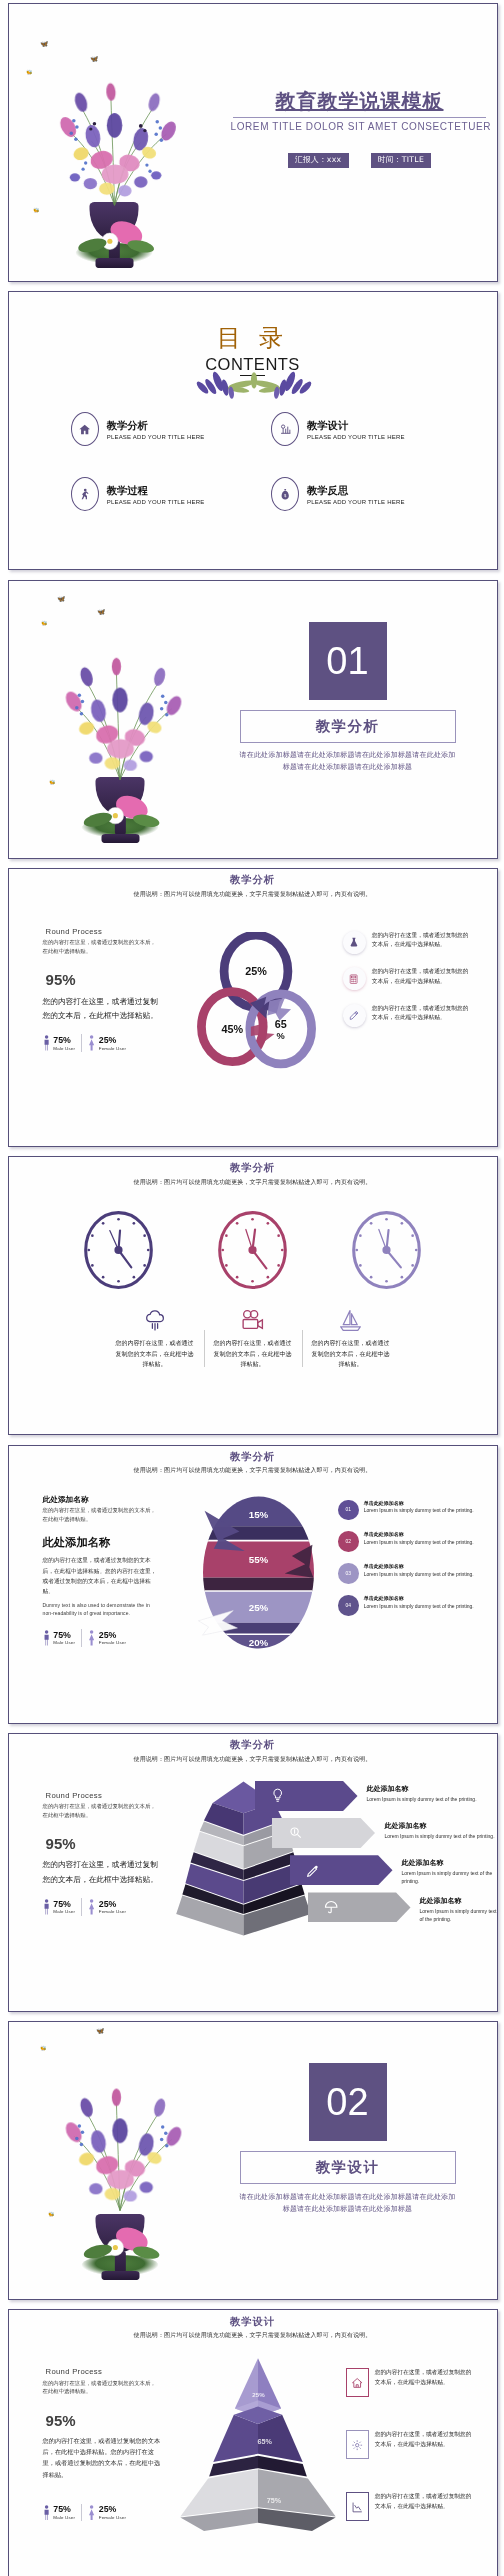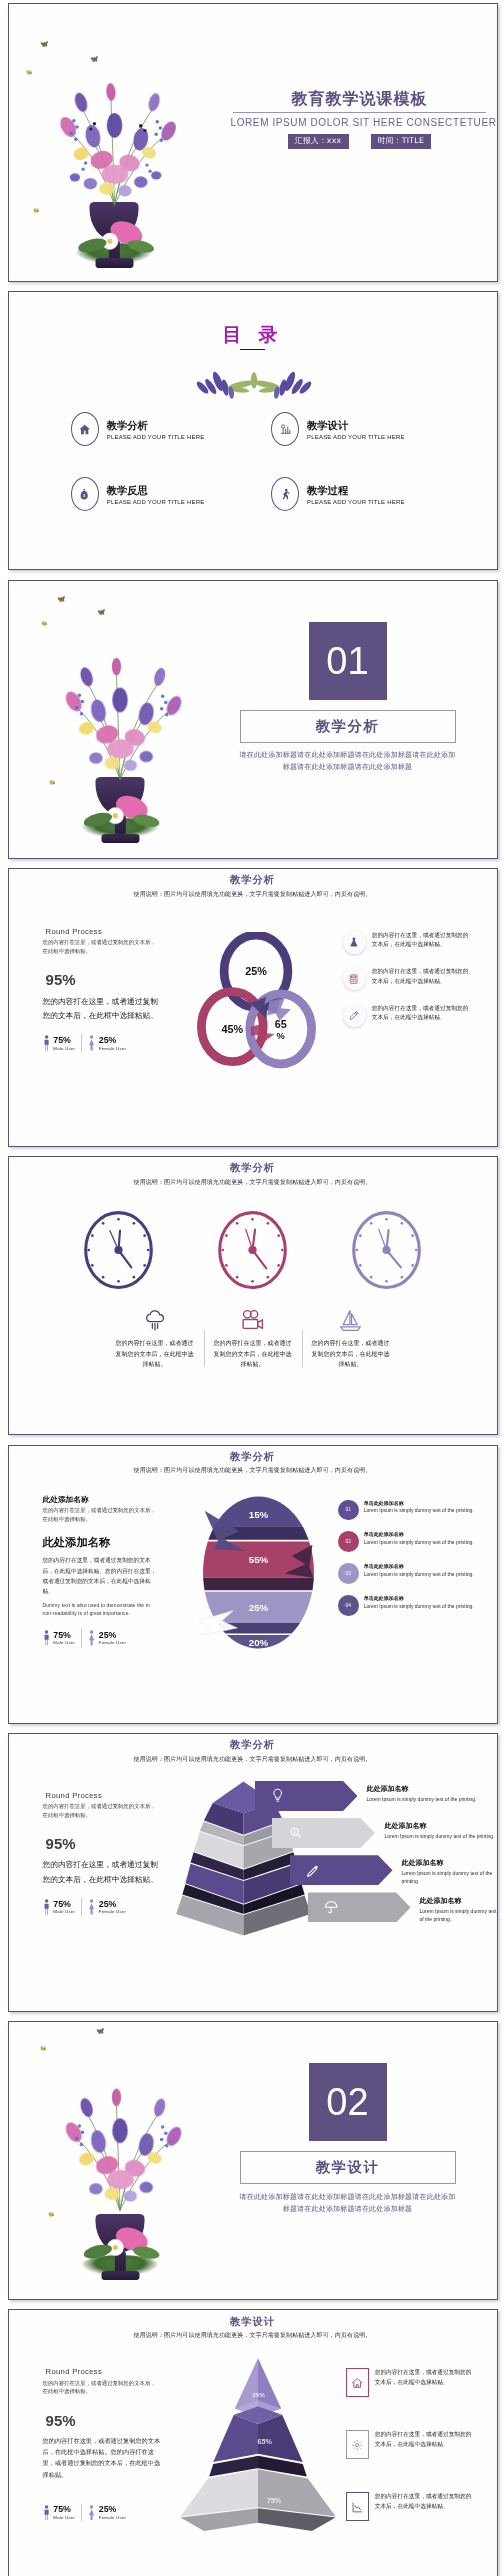--- a/index.html
+++ b/index.html
@@ -26,28 +26,28 @@
   .slide-inner { position:absolute; inset:0; }
 
   
   .cn { font-family:"DejaVu Sans","Liberation Sans",sans-serif; }
 
   
   .title-right {
     position:absolute; left:222px; top:87px; width:258px; text-align:center;
   }
   .main-title {
-    font-size:16px; font-weight:bold; color:#5e5182; letter-spacing:1px;
-    line-height:1.05; white-space:nowrap;
+    font-size:20px; font-weight:bold; color:#5e5182; letter-spacing:1px;
+    line-height:1.05; white-space:nowrap;text-decoration:underline;
   }
   .title-rule { height:0.5px; background:#9a93bb; margin:4.6px 2.1px 3.6px 2.1px; }
   .sub-title {
     font-size:10px; color:#6b5f91; letter-spacing:0.6px; white-space:nowrap;
   }
-  .title-tags { margin-top:6px; display:flex; justify-content:center; gap:22px;align-items:flex-end; }
+  .title-tags { margin-top:21px; display:flex; justify-content:center; gap:22px;align-items:flex-end; }
   .tag {
     background:#5e5182; color:#fff; font-size:7.7px; padding:2.6px 7.2px 3.1px 7.2px;
     letter-spacing:0.3px;
   }
 
   
   .bouquet { position:absolute; pointer-events:none; }
   .vase {
     position:absolute; left:50%; transform:translateX(-50%);
     width:49px; height:38px; bottom:27px;
@@ -70,21 +70,21 @@
     position:absolute; left:50%; bottom:3.1px; transform:translateX(-50%);
     width:77px;height:20.6px;
     background:radial-gradient(ellipse at 50% 40%,#4e7d3d 0%,#3e6b32 45%,rgba(62,107,50,0) 72%);
     border-radius:50%;
   }
   .fly { position:absolute; font-size:6.7px; line-height:1; }
 
   
   .contents-head { position:absolute; top:30px; left:0; right:0; text-align:center; }
   .contents-cn {
-    font-size:19px; font-weight:bold; color:#a21caf; letter-spacing:5.2px;
+    font-size:24px; font-weight:normal; color:#a16207; letter-spacing:5.2px;
   }
   .contents-en {
     font-size:16.5px; color:#1a1a1a; letter-spacing:0.5px; margin-top:1px;
   }
   .contents-underline { width:25px;height:1px;background:#1a1a1a;margin:0.5px auto 0; }
   .lav-orn { position:absolute; top:78px; left:0; right:0; height:30px; }
   .toc-grid {
     position:absolute; top:120px; left:62px; right:46px;
     display:grid; grid-template-columns:1fr 1fr; row-gap:31px; column-gap:20.6px;
   }
@@ -248,33 +248,34 @@
       </svg>
       <div class="fly" style="left:21.6px;top:16.5px;color:#7b5fd0;">🦋</div>
       <div class="fly" style="left:72px;top:31px;color:#d8d86a;">🦋</div>
       <div class="fly" style="left:7.2px;top:45px;color:#c39a3a;font-size:5.2px;">🐝</div>
       <div class="fly" style="left:14.4px;top:183px;color:#c39a3a;font-size:5.2px;">🐝</div>
     </div>
 
     <div class="title-right">
       <div class="main-title cn">教育教学说课模板</div>
       <div class="title-rule"></div>
-      <div class="sub-title">LOREM IPSUM DOLOR SIT HERE CONSECTETUER</div>
+      <div class="sub-title">LOREM TITLE DOLOR SIT AMET CONSECTETUER</div>
       <div class="title-tags">
         <span class="tag cn">汇报人：xxx</span>
         <span class="tag cn">时间：TITLE</span>
       </div>
     </div>
   </div>
 </section>
 
 <section class="slide">
   <div class="slide-inner">
     <div class="contents-head">
       <div class="contents-cn cn">目 录</div>
+      <div class="contents-en">CONTENTS</div>
       <div class="contents-underline"></div>
     </div>
 
     <div class="lav-orn">
       <svg width="490" height="30" style="position:absolute;left:0;top:0;" viewBox="0 0 952 58">
         <g>
           <g fill="#9db36a">
             <ellipse cx="452" cy="28" rx="26" ry="6" transform="rotate(-12 452 28)"></ellipse>
             <ellipse cx="500" cy="28" rx="26" ry="6" transform="rotate(12 500 28)"></ellipse>
             <ellipse cx="445" cy="38" rx="22" ry="5" transform="rotate(8 445 38)"></ellipse>
@@ -326,40 +327,40 @@
         </div>
         <div>
           <div class="toc-title cn">教学设计</div>
           <div class="toc-sub">PLEASE ADD YOUR TITLE HERE</div>
         </div>
       </div>
 
       <div class="toc-item">
         <div class="toc-circle">
           <svg width="12.4" height="13.4" viewBox="0 0 24 26" fill="#5e5182">
+            <circle cx="14" cy="4" r="2.6"></circle>
+            <path d="M12.5 7.5 8 12l2 3-3 7h2.6l3-6 2.4 2.4V22h2.4v-6.6l-2.6-2.6 1-3.6 3.2 2.6 1.4-1.8-4.6-3.6z"></path>
+          </svg>
+        </div>
+        <div>
+          <div class="toc-title cn">教学过程</div>
+          <div class="toc-sub">PLEASE ADD YOUR TITLE HERE</div>
+        </div>
+      </div>
+
+      <div class="toc-item">
+        <div class="toc-circle">
+          <svg width="12.4" height="13.4" viewBox="0 0 24 26" fill="#5e5182">
             <path d="M10 2h4l-1.4 3h-1.2z"></path>
             <path d="M12 5.5c-4 0-7 5-7 10 0 4 3 7 7 7s7-3 7-7c0-5-3-10-7-10z"></path>
             <text x="12" y="18" font-size="8" fill="#fff" text-anchor="middle" font-family="sans-serif">$</text>
           </svg>
         </div>
         <div>
           <div class="toc-title cn">教学反思</div>
-          <div class="toc-sub">PLEASE ADD YOUR TITLE HERE</div>
-        </div>
-      </div>
-
-      <div class="toc-item">
-        <div class="toc-circle">
-          <svg width="12.4" height="13.4" viewBox="0 0 24 26" fill="#5e5182">
-            <circle cx="14" cy="4" r="2.6"></circle>
-            <path d="M12.5 7.5 8 12l2 3-3 7h2.6l3-6 2.4 2.4V22h2.4v-6.6l-2.6-2.6 1-3.6 3.2 2.6 1.4-1.8-4.6-3.6z"></path>
-          </svg>
-        </div>
-        <div>
-          <div class="toc-title cn">教学过程</div>
           <div class="toc-sub">PLEASE ADD YOUR TITLE HERE</div>
         </div>
       </div>
 
     </div>
   </div>
 </section>
 
 <section class="slide">
   <div class="slide-inner">

